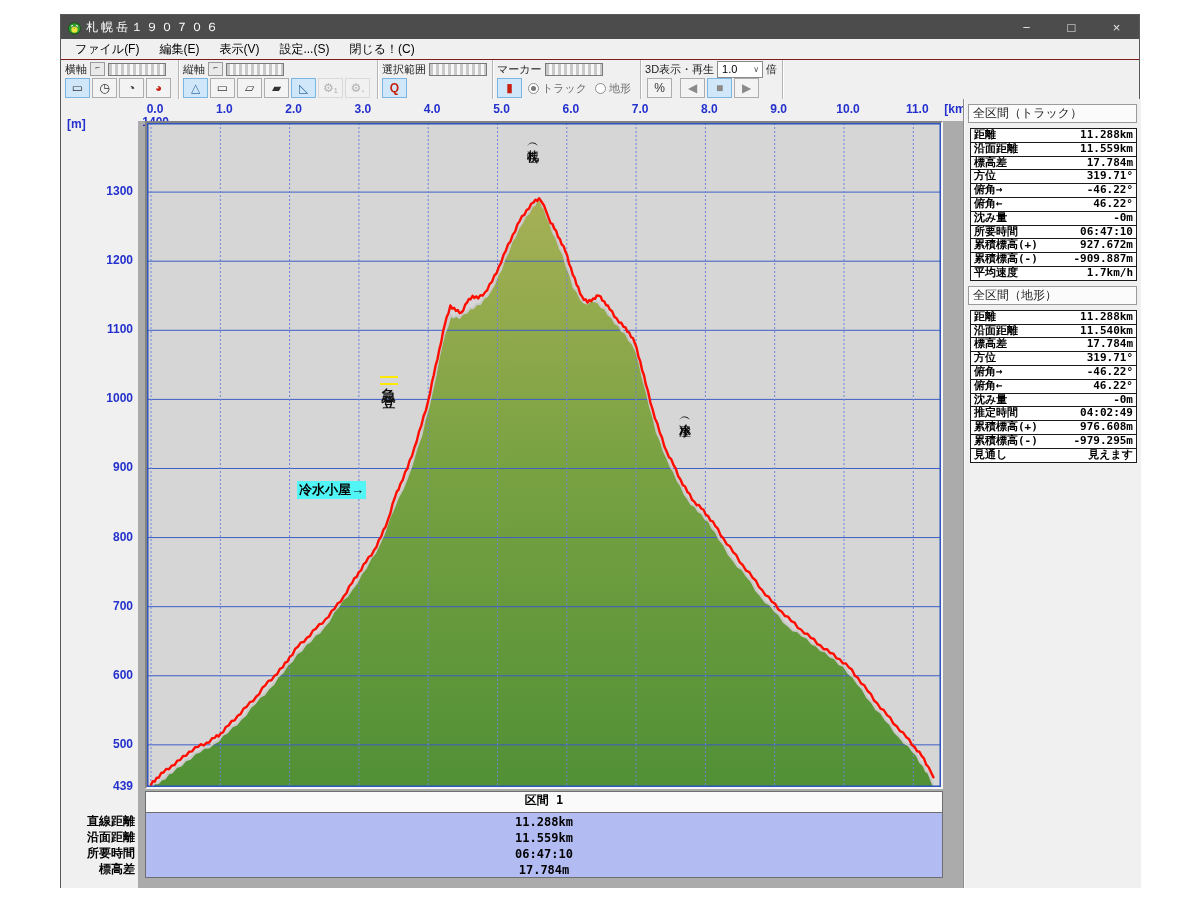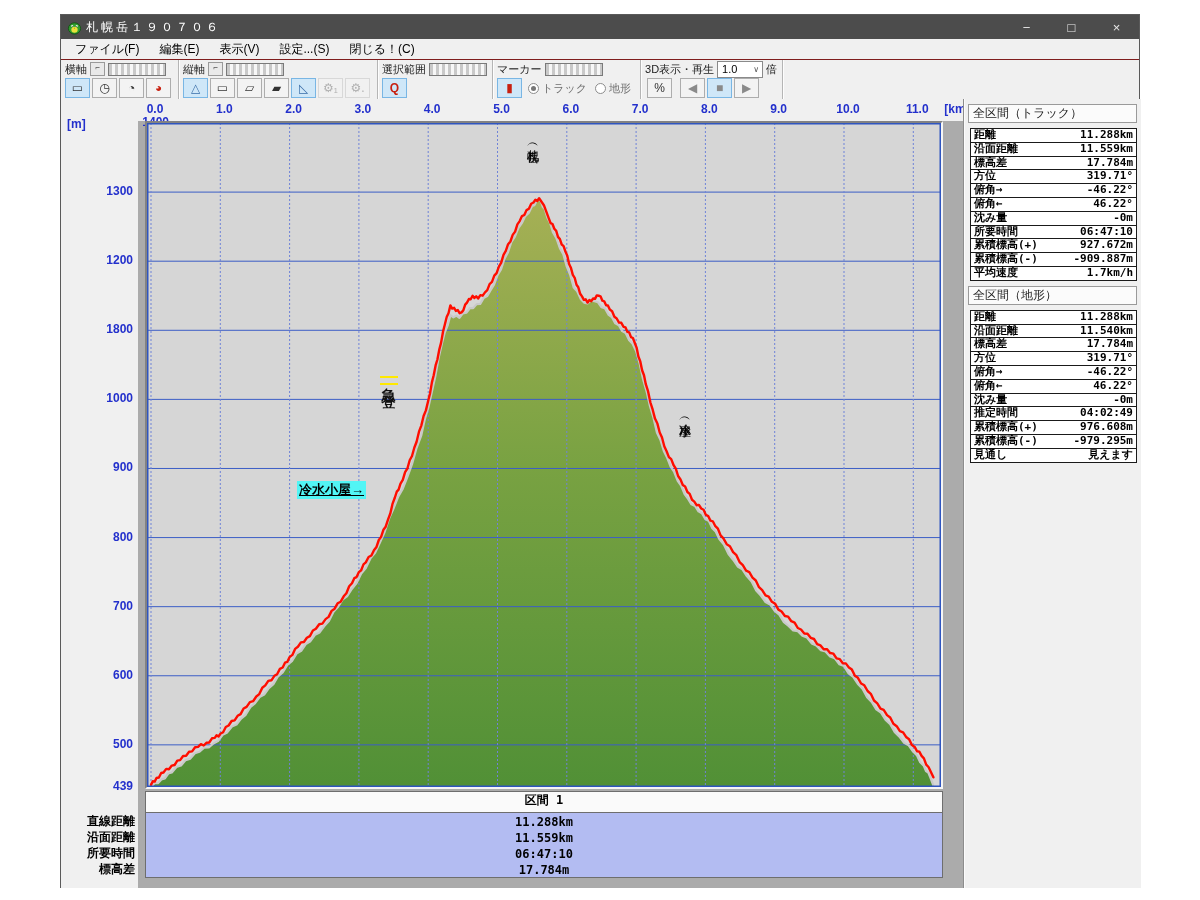--- a/index.html
+++ b/index.html
@@ -232,21 +232,21 @@
           <div class="axis-label xlab" style="left: 697.7px;">9.0</div>
           <div class="axis-label xlab" style="left: 767px;">10.0</div>
           <div class="axis-label xlab" style="left: 836.3px;">11.0</div>
           <div class="axis-label xlab" style="left: 876px;">[km]</div>
         </div>
       <div id="yaxis">
           <div class="axis-label" style="left: 6px; top: 18px;">[m]</div>
           <div class="axis-label ylab" style="top: 16px; padding-left: 36px;">1400</div>
           <div class="axis-label ylab" style="top: 85.0947px;">1300</div>
           <div class="axis-label ylab" style="top: 154.189px;">1200</div>
-          <div class="axis-label ylab" style="top: 223.284px;">1800</div>
+          <div class="axis-label ylab" style="top: 223.284px;">1100</div>
           <div class="axis-label ylab" style="top: 292.379px;">1000</div>
           <div class="axis-label ylab" style="top: 361.473px;">900</div>
           <div class="axis-label ylab" style="top: 430.568px;">800</div>
           <div class="axis-label ylab" style="top: 499.663px;">700</div>
           <div class="axis-label ylab" style="top: 568.758px;">600</div>
           <div class="axis-label ylab" style="top: 637.852px;">500</div>
           <div class="axis-label ylab" style="top: 680px;">439</div>
         </div>
       <div class="plot">
         <svg id="chart" width="794" height="664" viewBox="0 0 794 664">
@@ -282,21 +282,21 @@
             <line x1="766.3" y1="0" x2="766.3" y2="664" stroke="#6f83d8" stroke-width="1" stroke-dasharray="2,2"></line>
             <polyline points="4.0,664.0 7.5,660.2 10.9,660.2 14.4,656.4 17.9,655.4 21.3,650.5 24.8,649.5 29.4,644.0 34.0,642.5 38.6,637.1 43.3,635.6 47.9,630.2 52.5,628.8 57.1,624.7 61.8,624.5 66.4,620.5 71.0,618.1 75.6,611.8 80.2,609.4 84.9,603.5 89.5,601.5 94.1,595.6 98.7,591.8 103.3,584.2 107.9,580.4 112.6,574.0 117.2,571.6 121.8,565.2 126.4,561.2 131.0,553.3 135.7,549.3 140.3,541.8 144.9,538.2 149.5,530.6 154.2,527.8 158.8,521.1 163.4,518.2 168.0,511.8 172.6,509.4 177.3,503.0 181.9,497.9 186.5,488.8 191.1,483.7 195.7,476.4 200.3,473.0 205.0,465.7 209.6,460.1 214.2,450.6 218.8,445.0 223.4,435.4 228.1,429.7 232.7,420.1 237.3,409.9 241.9,395.8 246.5,385.5 251.2,373.7 255.8,365.7 260.4,353.8 265.0,341.2 269.6,324.8 274.3,312.3 277.7,296.7 281.2,285.0 284.7,269.5 288.1,254.2 291.6,235.0 295.1,219.7 297.8,209.2 300.6,202.6 303.4,192.1 306.4,194.3 309.4,192.6 312.4,194.8 315.8,190.3 319.3,189.7 322.8,185.2 326.2,185.1 329.7,181.1 333.2,181.0 336.6,175.1 340.1,173.1 343.6,167.2 347.0,161.6 350.5,152.1 354.0,146.5 357.4,136.0 360.9,129.4 364.4,118.8 367.8,113.9 371.3,105.1 374.8,100.2 378.2,93.1 381.7,90.0 385.1,82.9 387.5,82.1 389.8,77.5 392.1,76.7 393.9,78.4 395.8,84.0 397.6,85.7 400.4,94.8 403.2,100.0 405.9,109.2 409.4,115.2 412.9,125.2 416.3,131.3 419.8,143.6 423.3,152.1 426.7,164.4 430.2,168.2 433.7,175.9 437.1,179.6 440.6,180.5 444.1,177.4 447.5,178.3 451.0,179.3 454.4,184.2 457.9,185.2 461.4,191.5 464.8,194.0 468.3,200.4 471.8,202.3 475.2,208.1 478.7,210.0 482.2,217.3 485.6,220.7 489.1,228.0 492.6,240.1 496.0,256.0 499.5,268.1 503.0,283.2 506.4,294.4 509.9,309.5 513.4,316.8 516.8,327.9 520.3,335.1 523.8,344.0 527.2,349.0 530.7,357.9 534.1,362.6 537.6,371.2 541.1,375.9 544.5,381.3 548.0,382.9 551.5,388.3 554.9,390.2 558.4,396.1 561.9,398.0 565.3,405.3 568.8,408.7 572.3,416.0 576.9,421.6 581.5,431.1 586.1,436.7 590.7,443.5 595.4,446.4 600.0,453.3 604.6,458.4 609.2,467.5 613.8,472.6 618.5,479.0 623.1,481.4 627.7,487.8 632.3,491.6 636.9,499.2 641.6,503.0 646.2,507.5 650.8,508.2 655.4,512.7 660.0,514.6 664.7,520.4 669.3,522.4 673.9,527.3 678.5,528.4 683.1,533.4 687.8,535.3 692.4,541.2 697.0,543.1 701.6,550.4 706.2,553.8 710.9,561.0 715.5,565.7 720.1,574.3 724.7,579.0 729.3,586.3 734.0,589.7 738.6,597.0 743.2,601.2 747.8,609.3 752.4,613.6 757.1,619.9 761.7,622.4 766.3,628.8 769.8,632.1 773.2,639.3 776.7,642.6 779.0,648.0 781.3,649.6 783.6,655.0 786.4,662.6" fill="none" stroke="#c9c9c9" stroke-width="2.2" stroke-linejoin="round"></polyline>
             <polyline points="4.0,661.9 5.8,658.3 7.7,658.6 9.5,655.0 11.9,654.5 14.2,650.0 16.5,649.5 19.2,645.9 22.0,646.2 24.8,642.6 27.6,642.0 30.3,637.6 33.1,637.1 36.1,633.0 39.1,632.8 42.1,628.8 45.1,628.4 48.1,624.2 51.1,623.9 53.9,621.2 56.7,622.5 59.4,619.8 62.2,619.5 65.0,615.3 67.8,614.9 69.6,612.3 71.5,613.5 73.3,610.8 76.1,609.3 78.8,604.0 81.6,602.5 84.6,598.0 87.6,597.4 90.6,592.8 93.6,591.1 96.6,585.5 99.6,583.9 102.9,579.1 106.1,578.2 109.3,573.5 112.3,571.1 115.3,564.8 118.3,562.4 121.3,557.9 124.4,557.3 127.4,552.8 130.1,551.3 132.9,545.9 135.7,544.5 138.0,539.7 140.3,538.9 142.6,534.1 145.4,531.9 148.1,525.9 150.9,523.7 153.9,519.4 156.9,519.0 159.9,514.8 162.9,513.1 165.9,507.5 168.9,505.8 172.2,501.2 175.4,500.6 178.6,496.1 181.6,493.9 184.6,487.9 187.6,485.7 190.6,480.3 193.7,478.7 196.7,473.3 199.4,470.2 202.2,463.2 205.0,460.2 207.3,455.2 209.6,454.1 211.9,449.1 214.2,447.2 216.5,441.4 218.8,439.4 221.6,434.0 224.4,432.5 227.1,427.0 229.5,423.9 231.8,417.0 234.1,413.9 236.4,406.8 238.7,403.7 241.0,396.6 243.3,390.5 245.6,380.6 247.9,374.5 249.8,368.6 251.6,366.6 253.5,360.7 255.8,356.9 258.1,349.2 260.4,345.5 262.7,337.3 265.0,333.0 267.3,324.7 269.6,318.7 272.0,308.7 274.3,302.6 276.6,293.0 278.9,287.4 281.2,277.8 283.0,270.5 284.9,259.4 286.7,252.2 288.6,242.4 290.4,236.5 292.3,226.6 294.1,219.6 296.0,208.7 297.8,201.8 299.7,194.0 301.5,190.2 303.4,182.4 305.2,185.6 307.1,184.8 308.9,187.9 310.8,187.1 312.6,190.2 314.5,189.3 316.3,187.4 318.2,181.6 320.0,179.6 321.9,176.0 323.7,176.3 325.6,172.7 327.4,175.0 329.2,173.3 331.1,175.5 333.4,172.1 335.7,172.7 338.0,169.3 340.3,167.1 342.6,161.1 345.0,158.9 347.3,152.6 349.6,150.1 351.9,143.7 354.2,139.7 356.5,131.8 358.8,127.8 361.1,121.2 363.4,118.5 365.7,111.9 368.1,108.6 370.4,101.4 372.7,98.1 375.0,93.1 377.3,92.0 379.6,87.1 381.9,85.8 384.2,80.7 386.5,79.5 388.4,76.8 390.2,78.0 392.1,75.3 396.9,82.2 401.8,95.4 403.6,100.1 405.5,101.0 407.3,105.7 409.2,107.9 411.0,113.9 412.9,116.1 414.7,121.5 416.6,123.1 418.4,128.5 420.3,132.7 422.1,140.9 424.0,145.1 425.8,151.9 427.7,154.9 429.5,161.7 431.3,164.3 433.2,170.8 435.0,173.4 436.9,176.8 438.7,176.3 440.6,179.6 442.4,177.0 444.3,178.2 446.1,175.5 448.0,175.9 449.8,172.4 451.7,172.7 453.5,173.3 455.4,177.7 457.2,178.3 459.1,182.3 460.9,182.5 462.8,186.6 465.1,188.2 467.4,193.8 469.7,195.5 472.0,199.6 474.3,199.8 476.6,203.8 478.5,204.4 480.3,208.8 482.2,209.4 484.0,214.1 485.9,215.0 487.7,219.7 489.6,224.6 491.4,233.5 493.3,238.4 495.1,247.3 497.0,252.3 498.8,261.2 501.1,268.4 503.4,279.5 505.7,286.7 508.0,295.6 510.4,300.6 512.7,309.5 515.0,314.5 517.3,323.3 519.6,328.2 521.9,334.1 524.2,336.1 526.5,342.0 528.8,345.6 531.1,353.0 533.5,356.5 535.8,362.0 538.1,363.5 540.4,369.0 542.7,370.9 545.0,376.7 547.3,378.6 549.6,382.2 551.9,381.9 554.2,385.5 556.6,386.8 558.9,391.9 561.2,393.1 563.5,397.7 565.8,398.3 568.1,402.8 570.9,405.7 573.6,412.4 576.4,415.3 579.7,421.2 582.9,423.2 586.1,429.1 589.4,432.2 592.6,439.1 595.8,442.2 599.1,447.7 602.3,449.2 605.5,454.6 608.8,457.5 612.0,464.2 615.2,467.1 618.5,472.3 621.7,473.6 624.9,478.8 628.2,480.8 631.4,486.6 634.6,488.5 637.9,493.0 641.1,493.6 644.3,498.2 647.6,499.6 650.8,505.0 654.0,506.5 657.3,510.5 660.5,510.7 663.7,514.8 667.0,516.0 670.2,521.1 673.4,522.4 676.7,526.2 679.9,526.1 683.1,530.0 686.4,530.7 689.6,535.4 692.8,536.2 695.8,540.2 698.8,540.4 701.9,544.5 704.9,546.6 707.9,552.7 710.9,554.8 714.1,560.5 717.3,562.3 720.6,568.0 723.8,570.8 727.0,577.5 730.3,580.4 733.5,585.6 736.7,586.9 740.0,592.1 743.2,594.5 746.4,600.8 749.7,603.2 752.9,608.2 756.1,609.3 759.4,614.3 762.1,616.2 764.9,622.0 767.7,623.9 770.0,628.2 772.3,628.6 774.6,632.9 776.9,635.3 779.2,641.6 781.5,644.0 786.4,654.3" fill="none" stroke="#ff0d00" stroke-width="2.4" stroke-linejoin="round" stroke-linecap="round"></polyline>
             <rect x="0.75" y="0.75" width="792.5" height="662.5" fill="none" stroke="#2f55c0" stroke-width="1.5"></rect>
           </svg>
       </div>
       <div class="anno-v" style="left:465px;top:40px;">（札幌岳）</div>
       <div class="anno-kyuto" style="left:319px;top:277px;">
         <span id="kyuto1">急</span><span id="kyuto2">登</span>
       </div>
-      <div class="anno-hut" style="left:236px;top:382px;text-decoration:underline;">冷水小屋→</div>
+      <div class="anno-hut" style="left:236px;top:382px;">冷水小屋→</div>
       <div class="anno-v" style="left:617px;top:314px;">（冷水小屋）</div>
 
       <div class="sec-header">区間 1</div>
       <div class="sec-values">
           <div>11.288km</div>
           <div>11.559km</div>
           <div>06:47:10</div>
           <div>17.784m</div>
         </div>
       <div class="sec-labels">

